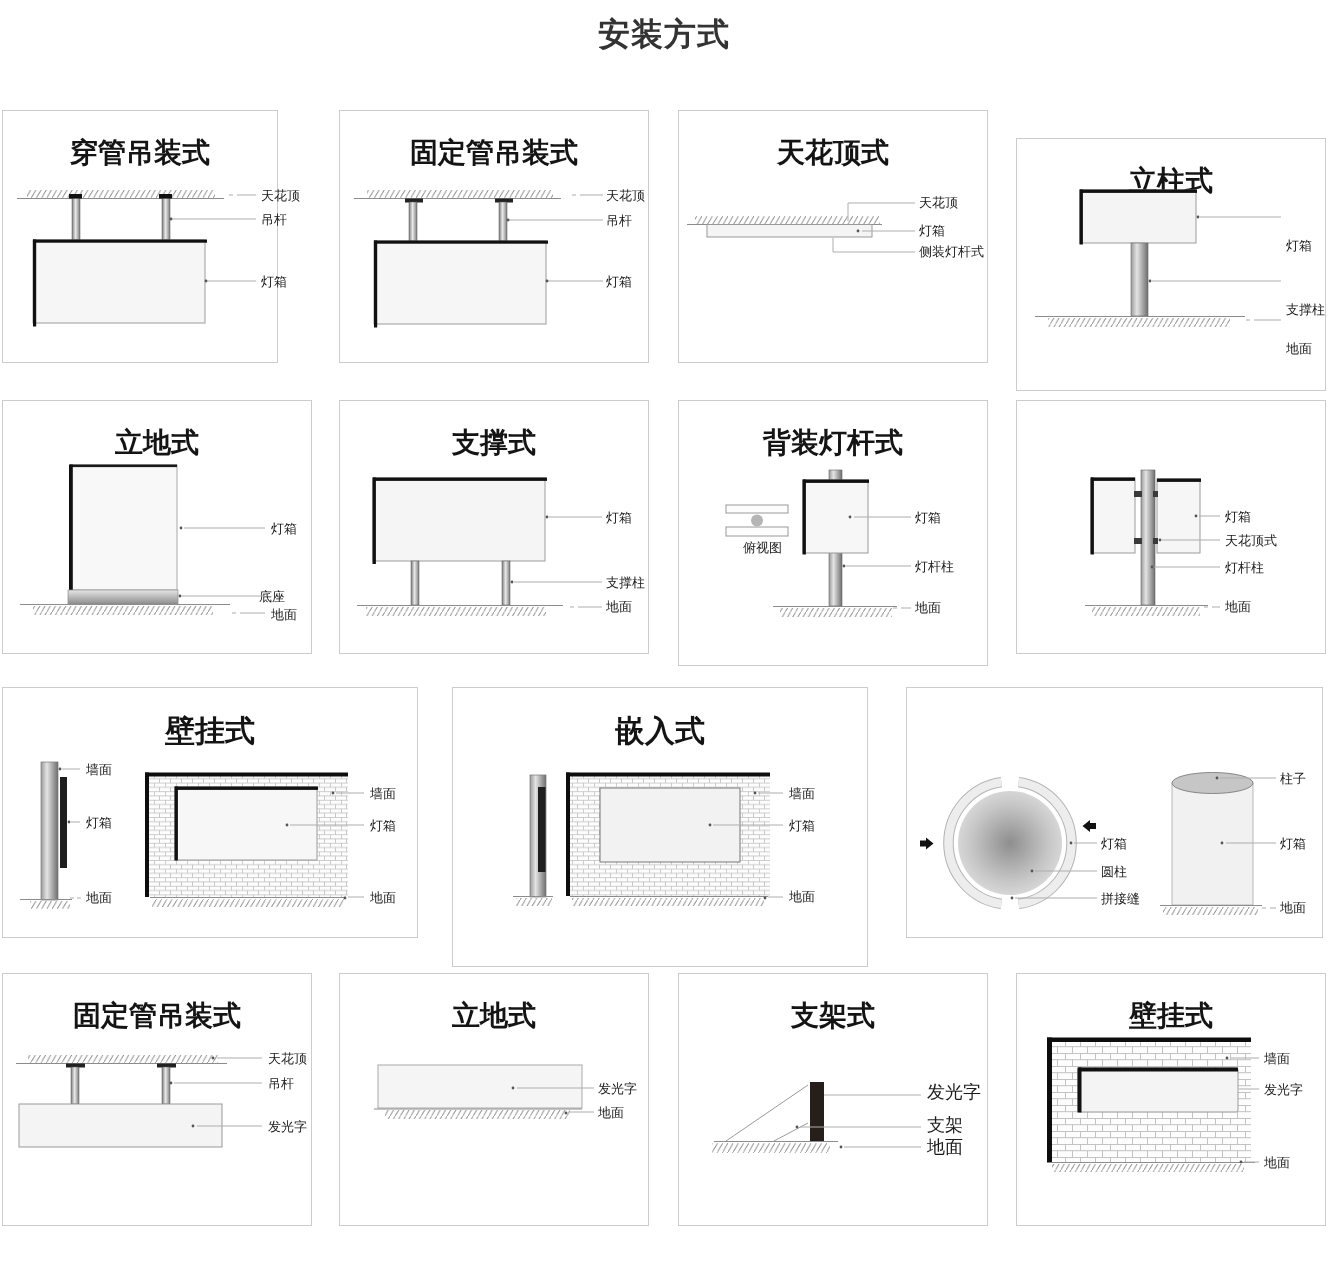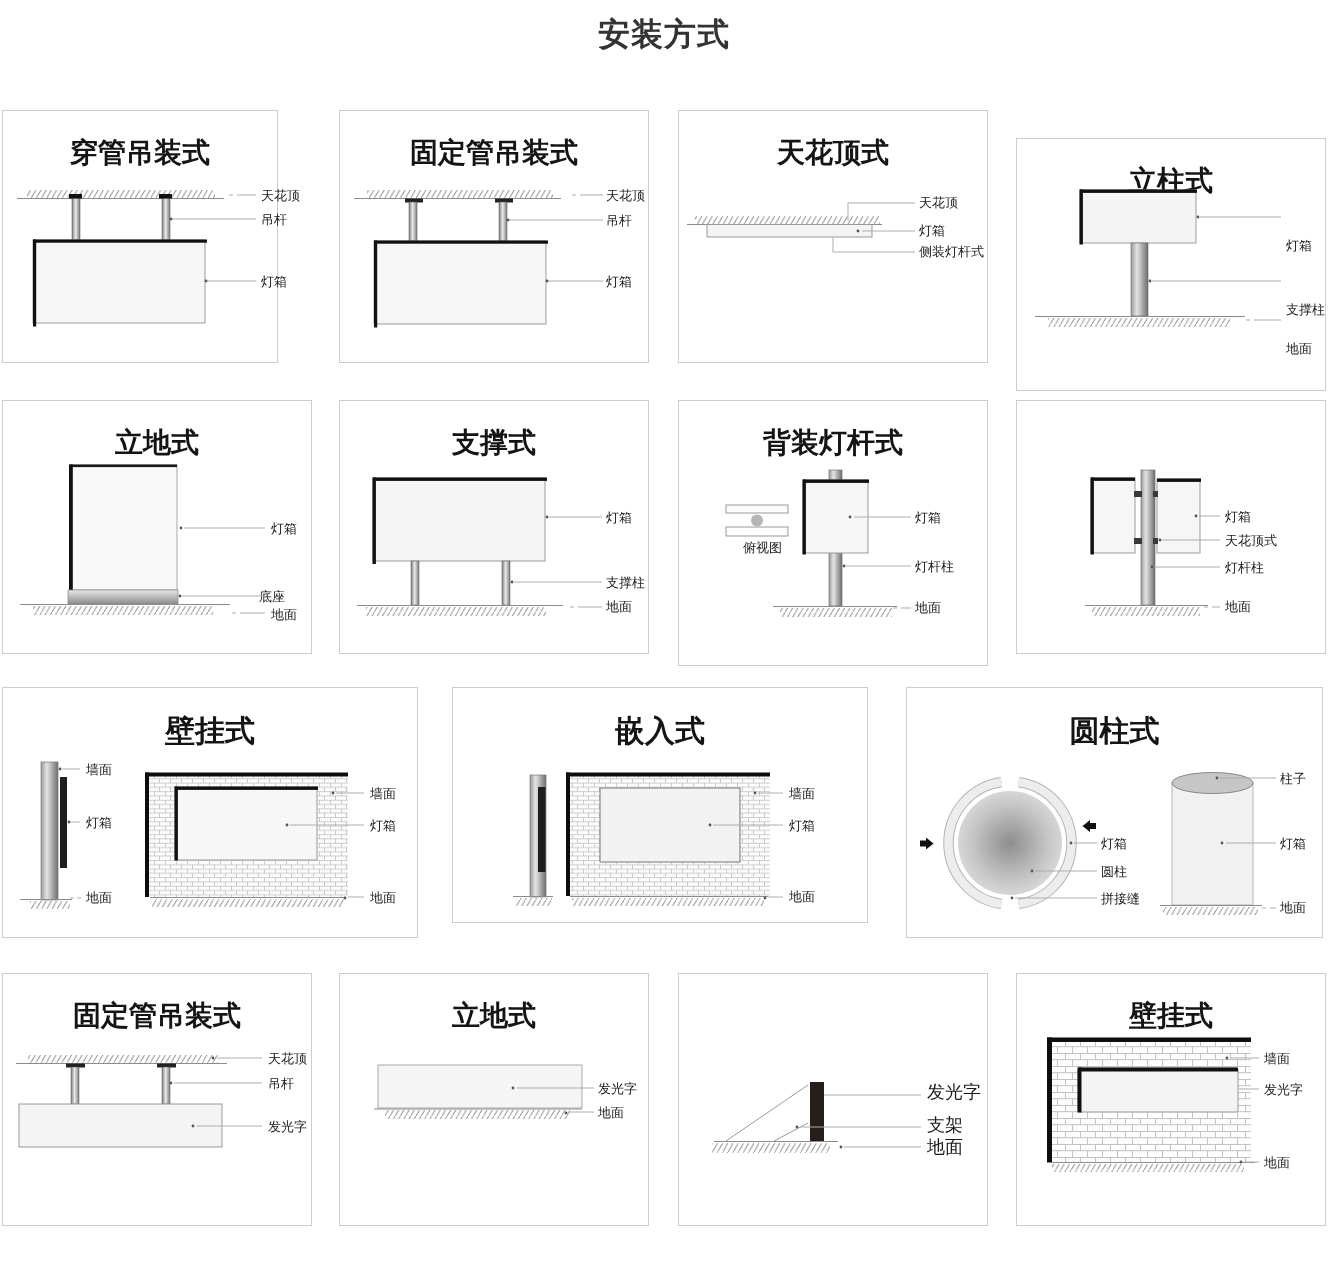--- a/index.html
+++ b/index.html
@@ -75,48 +75,48 @@
 
   <div class="panel" style="left:2px;top:687px;width:416px;height:251px;">
     <div class="panel-title big">壁挂式</div>
     <span class="lbl" style="left:83px;top:82px">墙面</span>
     <span class="lbl" style="left:83px;top:135px">灯箱</span>
     <span class="lbl" style="left:83px;top:210px">地面</span>
     <span class="lbl" style="left:367px;top:106px">墙面</span>
     <span class="lbl" style="left:367px;top:138px">灯箱</span>
     <span class="lbl" style="left:367px;top:210px">地面</span>
   </div>
-  <div class="panel" style="left:452px;top:687px;width:416px;height:236px;">
+  <div class="panel" style="left:452px;top:687px;width:416px;height:280px;">
     <div class="panel-title big">嵌入式</div>
     <span class="lbl" style="left:336px;top:106px">墙面</span>
     <span class="lbl" style="left:336px;top:138px">灯箱</span>
     <span class="lbl" style="left:336px;top:209px">地面</span>
   </div>
   <div class="panel" style="left:906px;top:687px;width:417px;height:251px;">
-    <div class="panel-title big">圆柱式</div>
     <span class="lbl" style="left:194px;top:156px">灯箱</span>
     <span class="lbl" style="left:194px;top:184px">圆柱</span>
     <span class="lbl" style="left:194px;top:211px">拼接缝</span>
     <span class="lbl" style="left:373px;top:91px">柱子</span>
     <span class="lbl" style="left:373px;top:156px">灯箱</span>
     <span class="lbl" style="left:373px;top:220px">地面</span>
   </div>
 
   <div class="panel" style="left:2px;top:973px;width:310px;height:253px;">
     <div class="panel-title">固定管吊装式</div>
     <span class="lbl" style="left:265px;top:85px">天花顶</span>
     <span class="lbl" style="left:265px;top:110px">吊杆</span>
     <span class="lbl" style="left:265px;top:153px">发光字</span>
   </div>
   <div class="panel" style="left:339px;top:973px;width:310px;height:253px;">
     <div class="panel-title">立地式</div>
     <span class="lbl" style="left:258px;top:115px">发光字</span>
     <span class="lbl" style="left:258px;top:139px">地面</span>
   </div>
   <div class="panel" style="left:678px;top:973px;width:310px;height:253px;">
+    <div class="panel-title">支架式</div>
     <span class="lbl big" style="left:248px;top:119px">发光字</span>
     <span class="lbl big" style="left:248px;top:152px">支架</span>
     <span class="lbl big" style="left:248px;top:174px">地面</span>
   </div>
   <div class="panel" style="left:1016px;top:973px;width:310px;height:253px;">
     <div class="panel-title">壁挂式</div>
     <span class="lbl" style="left:247px;top:85px">墙面</span>
     <span class="lbl" style="left:247px;top:116px">发光字</span>
     <span class="lbl" style="left:247px;top:189px">地面</span>
   </div>

